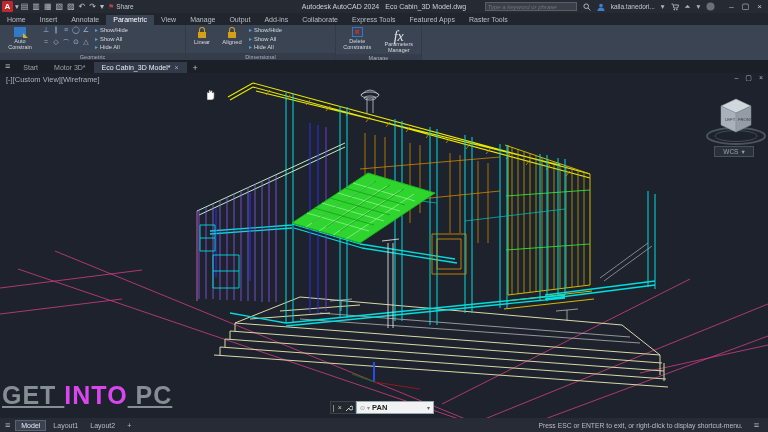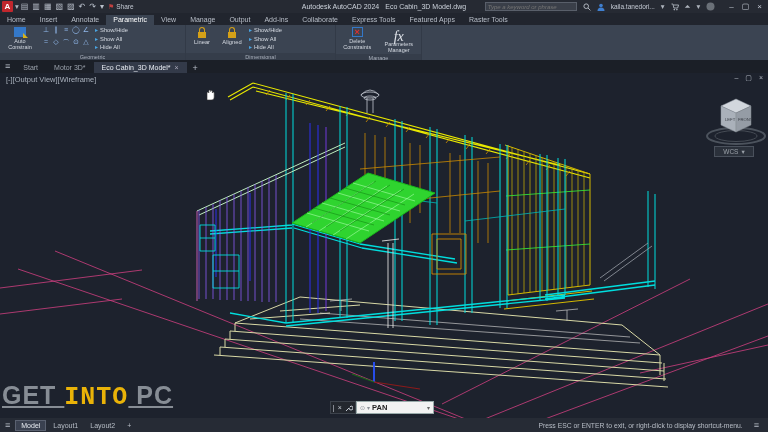--- a/index.html
+++ b/index.html
@@ -59,21 +59,21 @@
   .cmddock { position:absolute; left:330px; top:328px; height:13px; display:flex; }
   .cmdgrip { width:26px; background:#23272e; border:1px solid #3c424b; display:flex; align-items:center;
     justify-content:space-around; color:#c6ccd4; font-size:7px;}
   .cmdfield { width:78px; background:#f2f2f2; border:1px solid #9aa; display:flex; align-items:center;
     gap:2px; padding:0 3px; font-size:7.5px; color:#222;justify-content:space-between; }
   .cmdfield .tg { color:#8a8f96; font-size:6px;}
   .cmdfield .val { font-weight:bold; flex:1;}
   .cmdfield .dd { color:#666; font-size:6px;}
   .watermark { position:absolute; left:2px; top:308px; font-size:25px; font-weight:bold; letter-spacing:1px; }
   .watermark .g { color:#878d95;text-decoration:underline; }
-  .watermark .i { color:#eab308;font-family:Liberation Mono, monospace; }
+  .watermark .i { color:#d946ef; }
   .statusbar { position:absolute; left:0; top:418px; width:768px; height:14px; background:#262b35;
     display:flex; align-items:center; font-size:7px; color:#b8bec7; }
   .sb-hamb { font-size:9px; padding:0 5px; color:#b8bec7;}
   .sbtab { padding:1px 5px; margin-right:2px; }
   .sbtab.model { background:#3a4150; border:1px solid #5a6170; color:#e8ecf2; }
   .sb-right { margin-left:auto; display:flex; align-items:center; gap:6px; padding-right:4px;}
   .hint { font-size:6.8px; color:#b8bec7; }
   svg text { font-family:"Liberation Sans", sans-serif; }
 </style>
 </head>
@@ -297,21 +297,21 @@
 
     <g>
       <path d="M374 289L374 309" stroke="#2952ff" stroke-width="1.8"></path>
       <path d="M374 309L420 316" stroke="#8b1a1a" stroke-width="1.2"></path>
       <path d="M374 309L352 301" stroke="#186918" stroke-width="1.2"></path>
     </g>
 
     <path transform="translate(204,15)" d="M3 12 V5 a0.9 0.9 0 011.8 0 V3 a0.9 0.9 0 011.8 0 V3.5 a0.9 0.9 0 011.8 0 V5 a0.9 0.9 0 011.8 0 V9 c0 2 -1 3 -3 3 z" fill="#ffffff" stroke="#333" stroke-width="0.6"></path>
   </svg>
 
-  <div class="vplabel">[-][Output View][Wireframe]</div>
+  <div class="vplabel">[-][Custom View][Wireframe]</div>
 
   <div class="dwinctl">
     <span>–</span>
     <span>▢</span>
     <span>×</span>
   </div>
 
   <svg width="72" height="70" viewBox="0 0 72 70" style="position:absolute;left:700px;top:8px;">
     <ellipse cx="36" cy="55" rx="29" ry="8" fill="none" stroke="#596069" stroke-width="2" opacity="0.8"></ellipse>
     <ellipse cx="36" cy="55" rx="21" ry="5.5" fill="none" stroke="#464c55" stroke-width="1"></ellipse>

